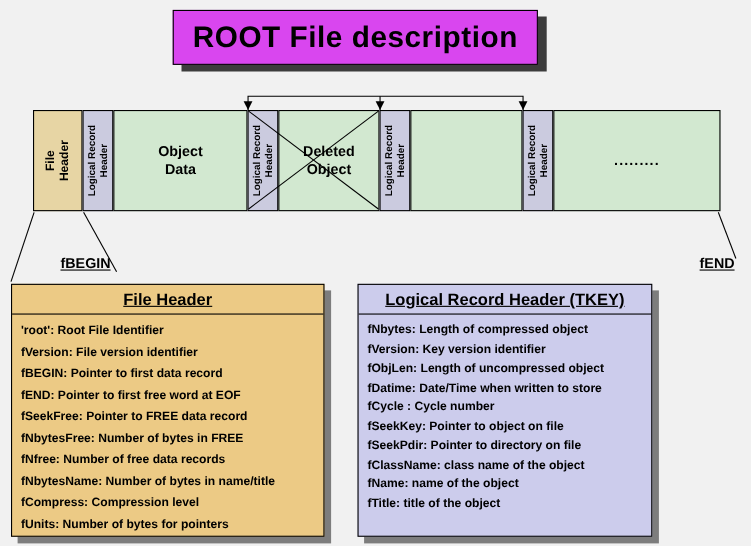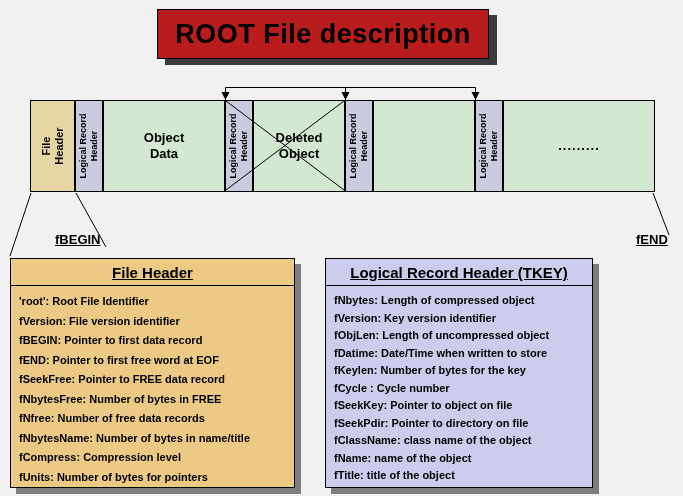--- a/index.html
+++ b/index.html
@@ -3,21 +3,21 @@
 <meta charset="utf-8">
 <style>
   html,body{margin:0;padding:0;}
   body{
     width:683px;height:496px;position:relative;overflow:hidden;
     background:var(--background,#f1f1f1);
     font-family:"Liberation Sans",sans-serif;color:#000;
   }
   .title-box{
     position:absolute;left:157px;top:9px;width:330px;height:48px;
-    background:#b91c1c;border:1px solid #000;
+    background:#d946ef;border:1px solid #000;
     box-shadow:8px 6px 0 #3c3c3c;
     display:flex;align-items:center;justify-content:center;
     font-size:27px;font-weight:bold;letter-spacing:0.5px;
   }
   .bar{position:absolute;left:30px;top:100px;width:625px;height:92px;}
   .sec{position:absolute;top:0;height:92px;border:1px solid #000;box-sizing:border-box;}
   .sec.tan{background:var(--bar-tan,#e7d5a4);}
   .sec.lav{background:var(--bar-lavender,#cbcbdf);}
   .sec.green{background:var(--green,#d2e8d0);}
   .s0{left:0;width:45px;}
@@ -146,21 +146,20 @@
   </div>
 </div>
 
 <div class="info-box" id="record-header-box">
   <div class="box-title">Logical Record Header (TKEY)</div>
   <div class="box-items">
     <div>fNbytes: Length of compressed object</div>
     <div>fVersion: Key version identifier</div>
     <div>fObjLen: Length of uncompressed object</div>
     <div>fDatime: Date/Time when written to store</div>
-    <div>fKeylen: Number of bytes for the key</div>
     <div>fCycle : Cycle number</div>
     <div>fSeekKey: Pointer to object on file</div>
     <div>fSeekPdir: Pointer to directory on file</div>
     <div>fClassName: class name of the object</div>
     <div>fName: name of the object</div>
     <div>fTitle: title of the object</div>
   </div>
 </div>
 
 </body></html>

